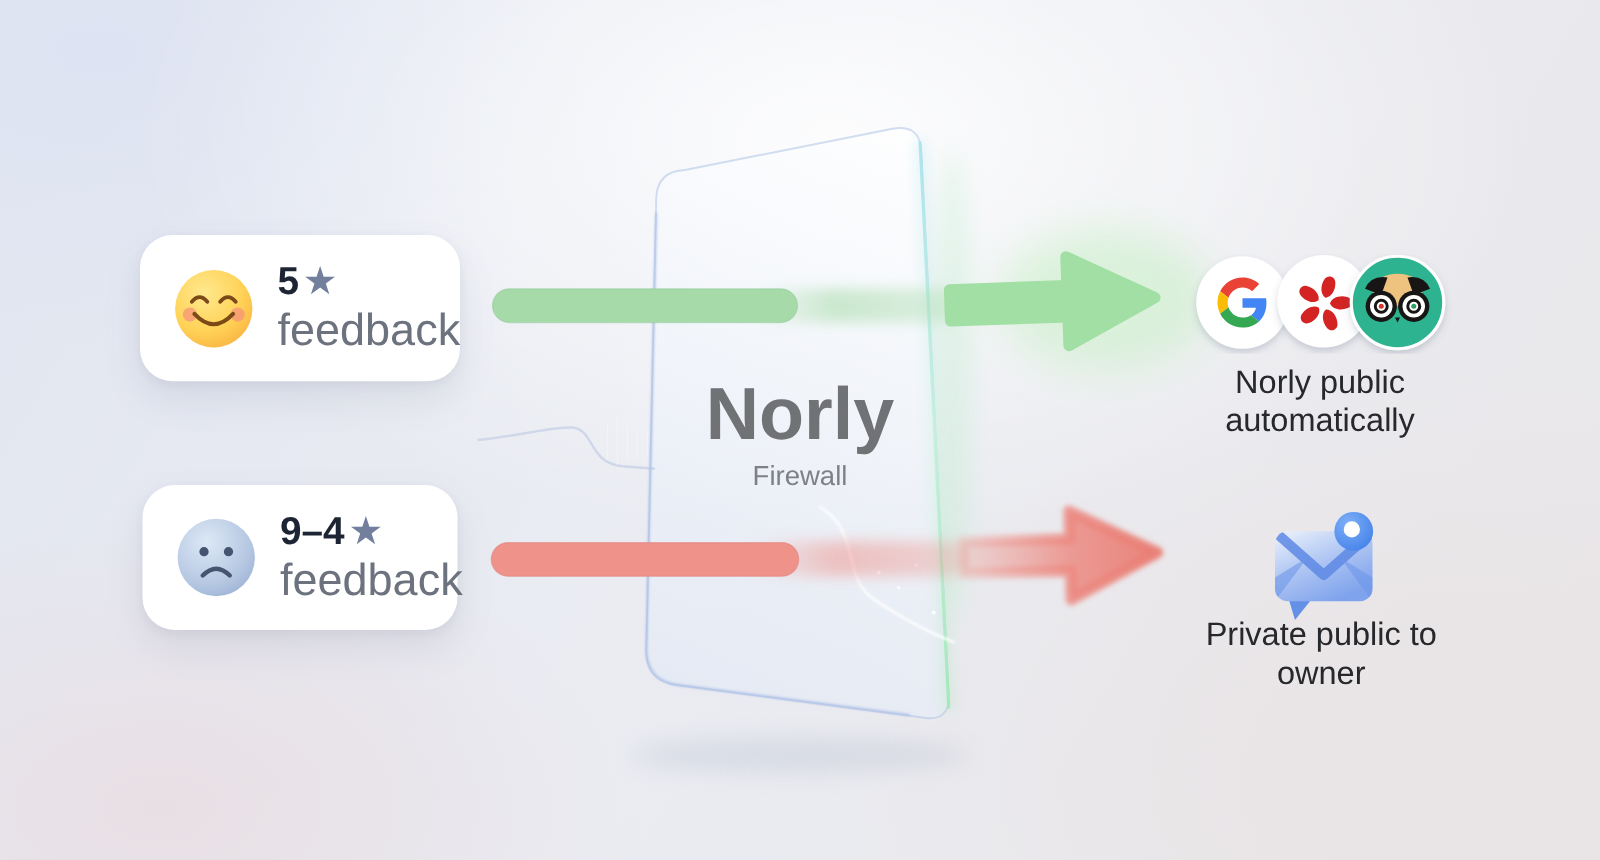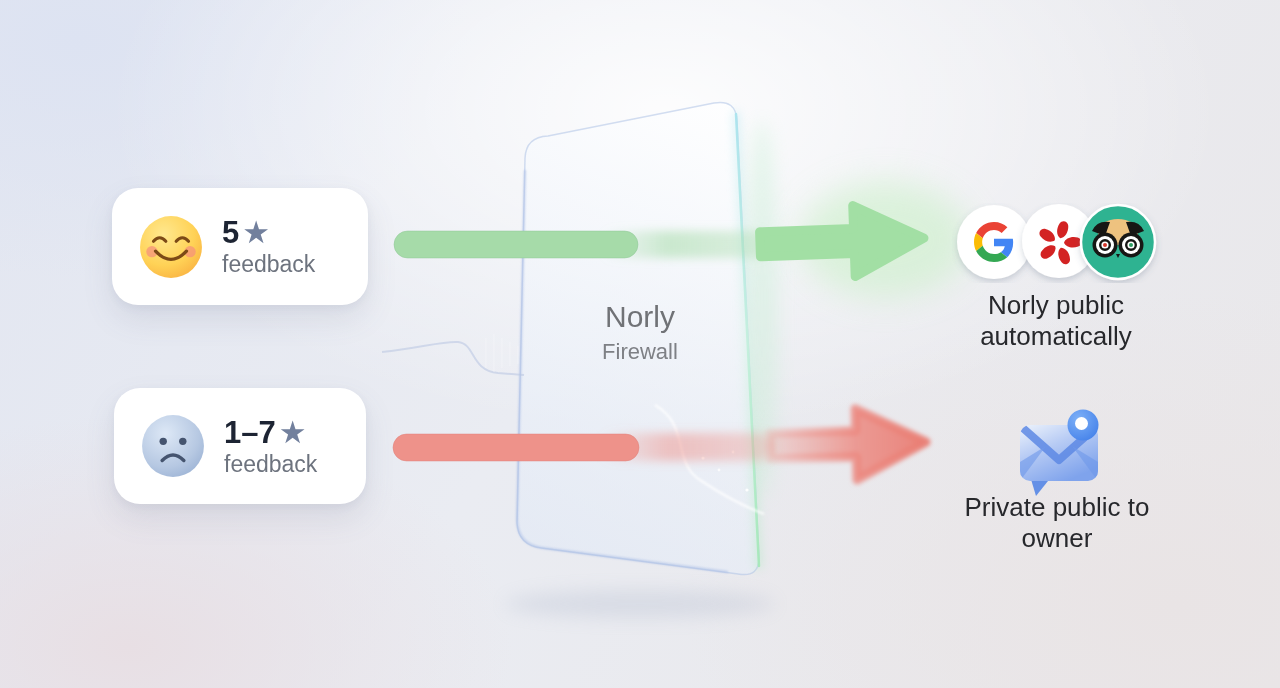--- a/index.html
+++ b/index.html
@@ -17,24 +17,24 @@
 
   .card{
     position:absolute; z-index:2; background:#ffffff; border-radius:26px;
     box-shadow:0 14px 30px rgba(90,100,130,0.13), 0 3px 8px rgba(90,100,130,0.07);
     display:flex; align-items:center; padding-left:26px; box-sizing:border-box;
   }
   .card .emoji{flex:0 0 auto;}
   .card-text{margin-left:18px;}
   .rating-line{font-size:31px; font-weight:700; color:#1d2433; line-height:1.1;}
   .rating-line .star{font-family:"DejaVu Sans", sans-serif; color:#72809d; margin-left:3px; font-weight:400;}
-  .card-label{font-size:23px; color:#6d737e; line-height:1.15; margin-top:1px;}
+  .card-label{font-size:36px; color:#6d737e; line-height:1.15; margin-top:1px;}
 
   .firewall{position:absolute; z-index:2; text-align:center;}
-  .firewall .brand{font-size:30px; font-weight:400; color:#707276; line-height:1.0;}
+  .firewall .brand{font-size:59px; font-weight:700; color:#707276; line-height:1.0;}
   .firewall .sub{font-size:22px; font-weight:400; color:#7e8085; margin-top:9px; line-height:1.0;}
 
   .caption{position:absolute; z-index:2; text-align:center; font-size:26px; line-height:31px; color:#27282c;}
   .icons-row{position:absolute; z-index:2;}
   .mail-icon{position:absolute; z-index:2;}
 </style>
 </head>
 <body>
 
 <div class="stage">
@@ -153,21 +153,21 @@
             <stop offset="0.6" stop-color="#b6c8e2"></stop>
             <stop offset="1" stop-color="#90a9cf"></stop>
         </radialGradient>
       </defs>
       <circle cx="32" cy="32" r="30" fill="url(#sg)"></circle>
       <circle cx="22.5" cy="27.5" r="3.6" fill="#45546f"></circle>
       <circle cx="41.5" cy="27.5" r="3.6" fill="#45546f"></circle>
       <path d="M21.5 46 Q32 35.5 42.5 46" stroke="#45546f" stroke-width="3.4" fill="none" stroke-linecap="round"></path>
     </svg>
     <div class="card-text">
-      <div class="rating-line"><span>1–7</span><span class="star">★</span></div>
+      <div class="rating-line"><span>9–4</span><span class="star">★</span></div>
       <div class="card-label">feedback</div>
     </div>
   </div>
 
   <div class="firewall" style="left:520px; top:302px; width:240px;">
     <div class="brand">Norly</div>
     <div class="sub">Firewall</div>
   </div>
 
   <svg class="icons-row" style="left:952px; top:203px;" width="212" height="80" viewBox="0 0 212 80">

